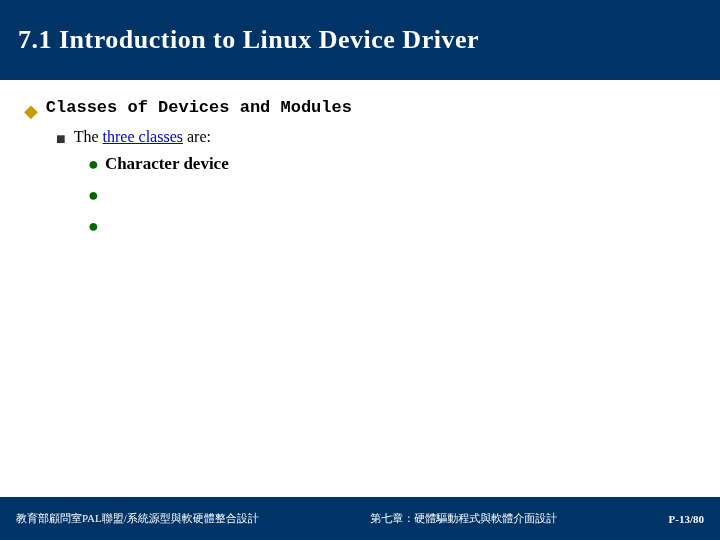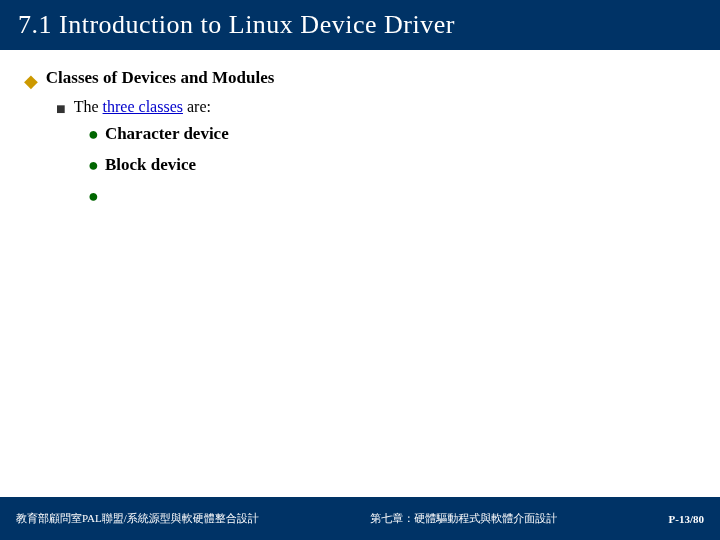--- a/index.html
+++ b/index.html
@@ -14,23 +14,23 @@
       overflow: hidden;
       font-family: 'Times New Roman', Times, serif;
       background: #ffffff;
       display: flex;
       flex-direction: column;
     }
 
     .header {
       background: #003366;
       color: #ffffff;
-      padding: 10px 18px;
+      padding: 25px 18px;
       font-size: 26px;
-      font-weight: normal;
+      font-weight: bold;
       letter-spacing: 0.5px;
     }
 
     .content {
       flex: 1;
       padding: 18px 24px;
       background: #ffffff;
     }
 
     .level1 {
@@ -44,20 +44,21 @@
       color: #cc9900;
       font-size: 18px;
       margin-top: 2px;
       flex-shrink: 0;
     }
 
     .level1-text {
       font-size: 17px;
       font-weight: bold;
       color: #000000;
+      font-family: Liberation Mono, monospace;
     }
 
     .level2 {
       display: flex;
       align-items: flex-start;
       gap: 8px;
       margin-left: 32px;
       margin-bottom: 4px;
     }
 
@@ -147,21 +148,20 @@
     </span>
   </div>
 
   <div class="level3">
     <span class="bullet-circle">●</span>
     <span class="level3-text">Character device</span>
   </div>
 
   <div class="level3">
     <span class="bullet-circle">●</span>
-    <span class="level3-text">Block device</span>
   </div>
 
   <div class="level3">
     <span class="bullet-circle">●</span>
   </div>
 
 </div>
 
 <div class="footer">
   <span class="footer-left">教育部顧問室PAL聯盟/系統源型與軟硬體整合設計</span>

